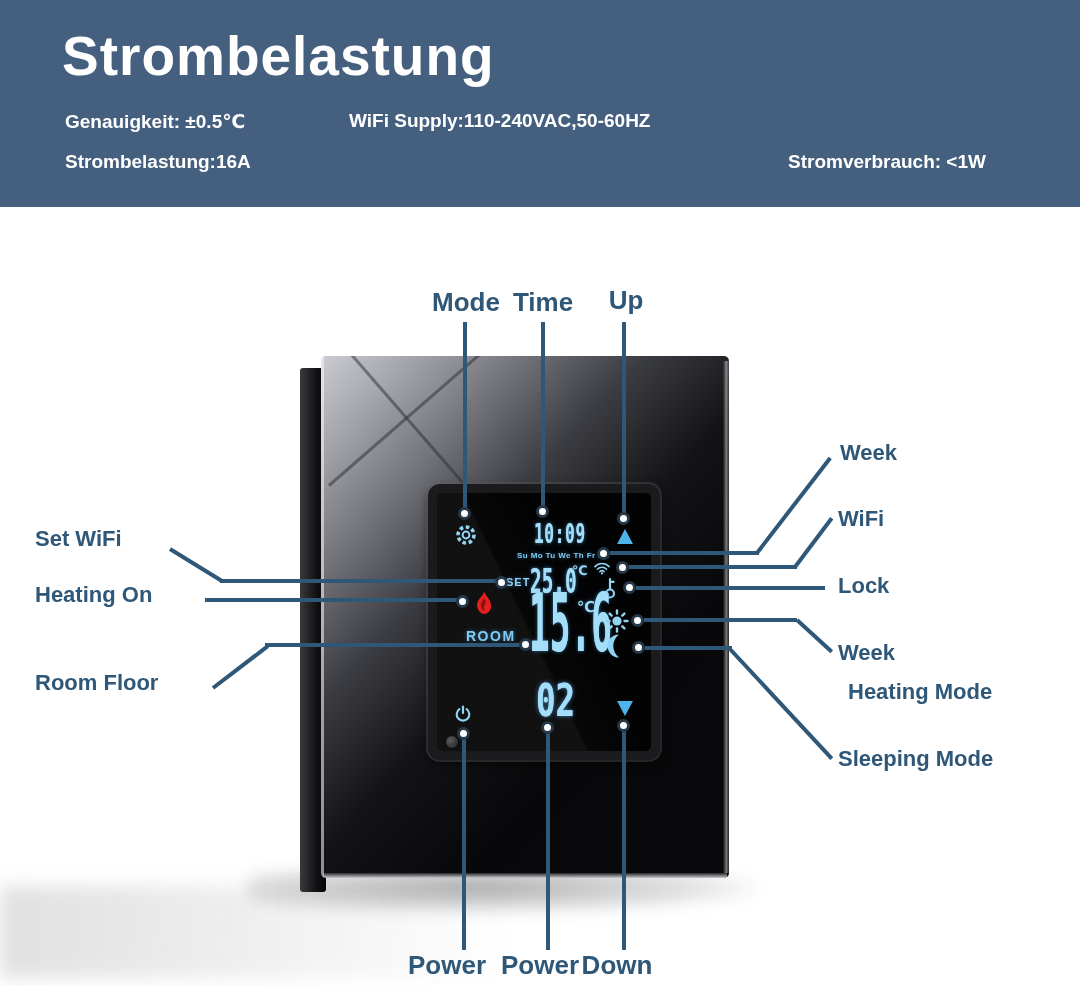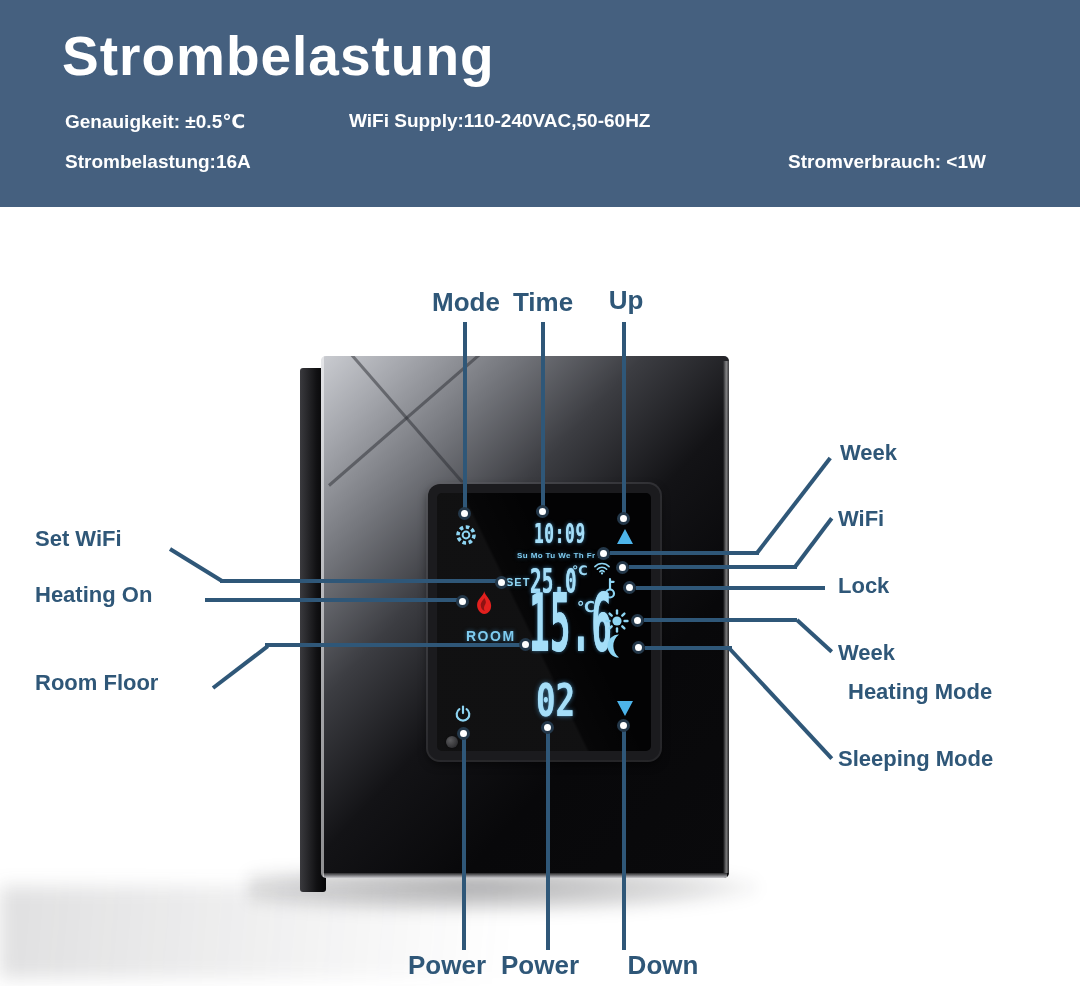--- a/index.html
+++ b/index.html
@@ -97,21 +97,21 @@
   #dotMode{left:458px;top:507px;} #dotTime{left:536px;top:505px;} #dotUp{left:617px;top:512px;}
   #dotWeek{left:597px;top:547px;} #dotWifi{left:616px;top:561px;} #dotSet{left:495px;top:576px;}
   #dotLock{left:623px;top:581px;} #dotHeat{left:456px;top:595px;} #dotSun{left:631px;top:614px;}
   #dotRoom{left:519px;top:638px;} #dotMoon{left:632px;top:641px;}
   #dotPower{left:457px;top:727px;} #dotPeriod{left:541px;top:721px;} #dotDown{left:617px;top:719px;}
 
   .lbl{color:#2f5778;font-weight:bold;white-space:nowrap;}
   .lblTB{font-size:26px;transform:translateX(-50%);}
   .lblSide{font-size:22px;}
   #lMode{left:466px;top:287px;} #lTime{left:543px;top:287px;} #lUp{left:626px;top:285px;}
-  #lPower{left:447px;top:950px;} #lPeriod{left:540px;top:950px;} #lDown{left:663px;top:950px;}
+  #lPower{left:447px;top:950px;} #lPeriod{left:540px;top:950px;} #lDown{left:617px;top:950px;}
   #lSetTemp{left:35px;top:526px;} #lHeating{left:35px;top:582px;} #lRoomTemp{left:35px;top:670px;}
   #lWeek{left:840px;top:440px;} #lWifi{left:838px;top:506px;} #lLock{left:838px;top:573px;}
   #lFloor1{left:838px;top:640px;} #lFloor2{left:848px;top:679px;} #lSleeping{left:838px;top:746px;}
 </style>
 </head>
 <body>
 
 <div class="abs" id="header">
   <div class="abs" id="title">Strombelastung</div>
   <div class="abs spec" id="s11">Genauigkeit: ±0.5℃</div>

